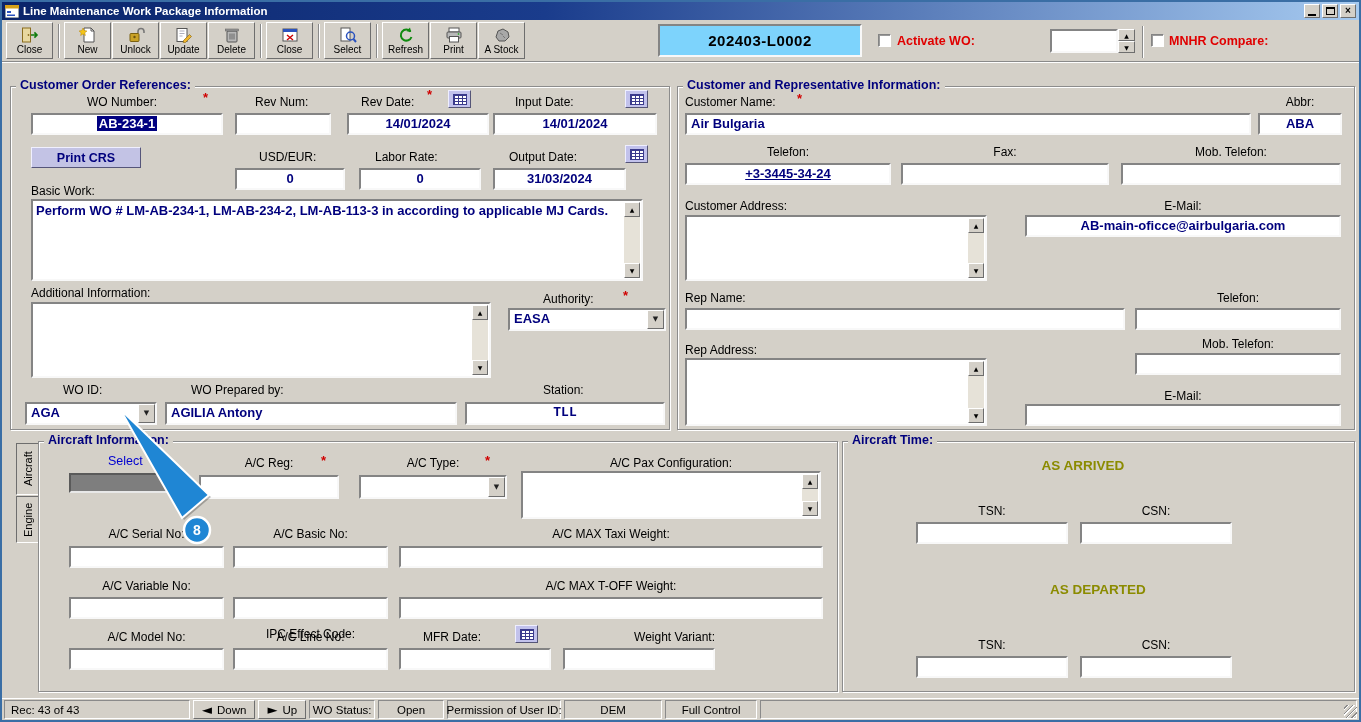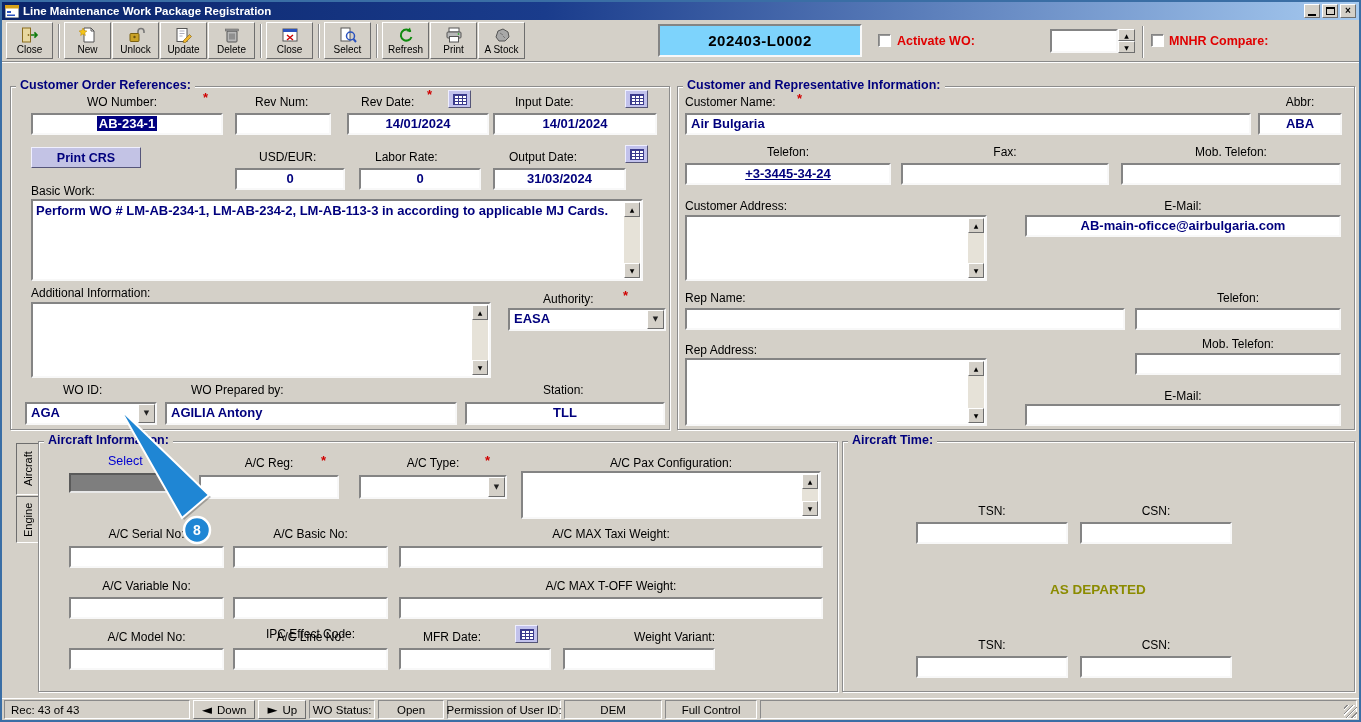--- a/index.html
+++ b/index.html
@@ -108,21 +108,21 @@
 
   <div class="titlebar">
     <span class="ticon">
       <svg width="14" height="13">
           <rect width="14" height="13" fill="#fff" stroke="#345"></rect>
           <rect width="14" height="3.5" fill="#d4a017"></rect>
           <rect x="2" y="6" width="4" height="2" fill="#2a52be"></rect>
           <rect x="2" y="9.5" width="8" height="1.5" fill="#2a52be"></rect>
         </svg>
     </span>
-    <span class="title">Line Maintenance Work Package Registration</span>
+    <span class="title">Line Maintenance Work Package Information</span>
     <span class="winbtns">
       <span class="winbtn">
           <span class="minbar"></span>
         </span>
       <span class="winbtn">
           <span class="maxbox"></span>
         </span>
       <span class="winbtn">
           <span>×</span>
         </span>
@@ -306,21 +306,21 @@
     </div>
 
     <span class="lbl" style="left:52px; top:296px;">WO ID:</span>
     <span class="lbl" style="left:180px; top:296px;">WO Prepared by:</span>
     <span class="lbl" style="left:532px; top:296px;">Station:</span>
     <div class="fld combo" style="left:14px; top:315px; width:132px; height:23px;">
       <span>AGA</span>
       <span class="dd">▼</span>
     </div>
     <div class="fld" style="left:154px; top:315px; width:292px; height:23px;">AGILIA Antony</div>
-    <div class="fld fldc" style="left:454px; top:315px; width:200px; height:23px;">TLL</div>
+    <div class="fld fldc" style="left:454px; top:315px; width:200px; height:23px;font-family:Liberation Mono, monospace;">TLL</div>
   </div>
 
   <div class="grp" style="left:675px; top:84px; width:678px; height:344px;">
     <span class="grp-title">Customer and Representative Information:</span>
 
     <span class="lbl" style="left:7px; top:8px;">Customer Name:</span>
     <span class="req" style="left:119px; top:4px;">*</span>
     <span class="lbl lblc" style="left:580px; top:8px; width:84px;">Abbr:</span>
     <div class="fld" style="left:7px; top:26px; width:566px;">Air Bulgaria</div>
     <div class="fld fldc" style="left:580px; top:26px; width:84px;">ABA</div>
@@ -410,20 +410,21 @@
     <span class="lbl lblc" style="left:524px; top:188px; width:152px;text-align:right;">Weight Variant:</span>
     <div class="fld" style="left:30px; top:206px; width:155px;"></div>
     <div class="fld" style="left:194px; top:206px; width:155px;"></div>
     <div class="fld" style="left:360px; top:206px; width:152px;"></div>
     <div class="fld" style="left:524px; top:206px; width:152px;"></div>
   </div>
 
   <div class="grp" style="left:840px; top:439px; width:513px; height:251px;">
     <span class="grp-title">Aircraft Time:</span>
 
+    <div class="olive" style="left:0; top:16px; width:480px;">AS ARRIVED</div>
     <span class="lbl lblc" style="left:73px; top:62px; width:152px;">TSN:</span>
     <span class="lbl lblc" style="left:237px; top:62px; width:152px;">CSN:</span>
     <div class="fld" style="left:73px; top:80px; width:152px;"></div>
     <div class="fld" style="left:237px; top:80px; width:152px;"></div>
 
     <div class="olive" style="left:0; top:140px; width:510px;">AS DEPARTED</div>
     <span class="lbl lblc" style="left:73px; top:196px; width:152px;">TSN:</span>
     <span class="lbl lblc" style="left:237px; top:196px; width:152px;">CSN:</span>
     <div class="fld" style="left:73px; top:214px; width:152px;"></div>
     <div class="fld" style="left:237px; top:214px; width:152px;"></div>

